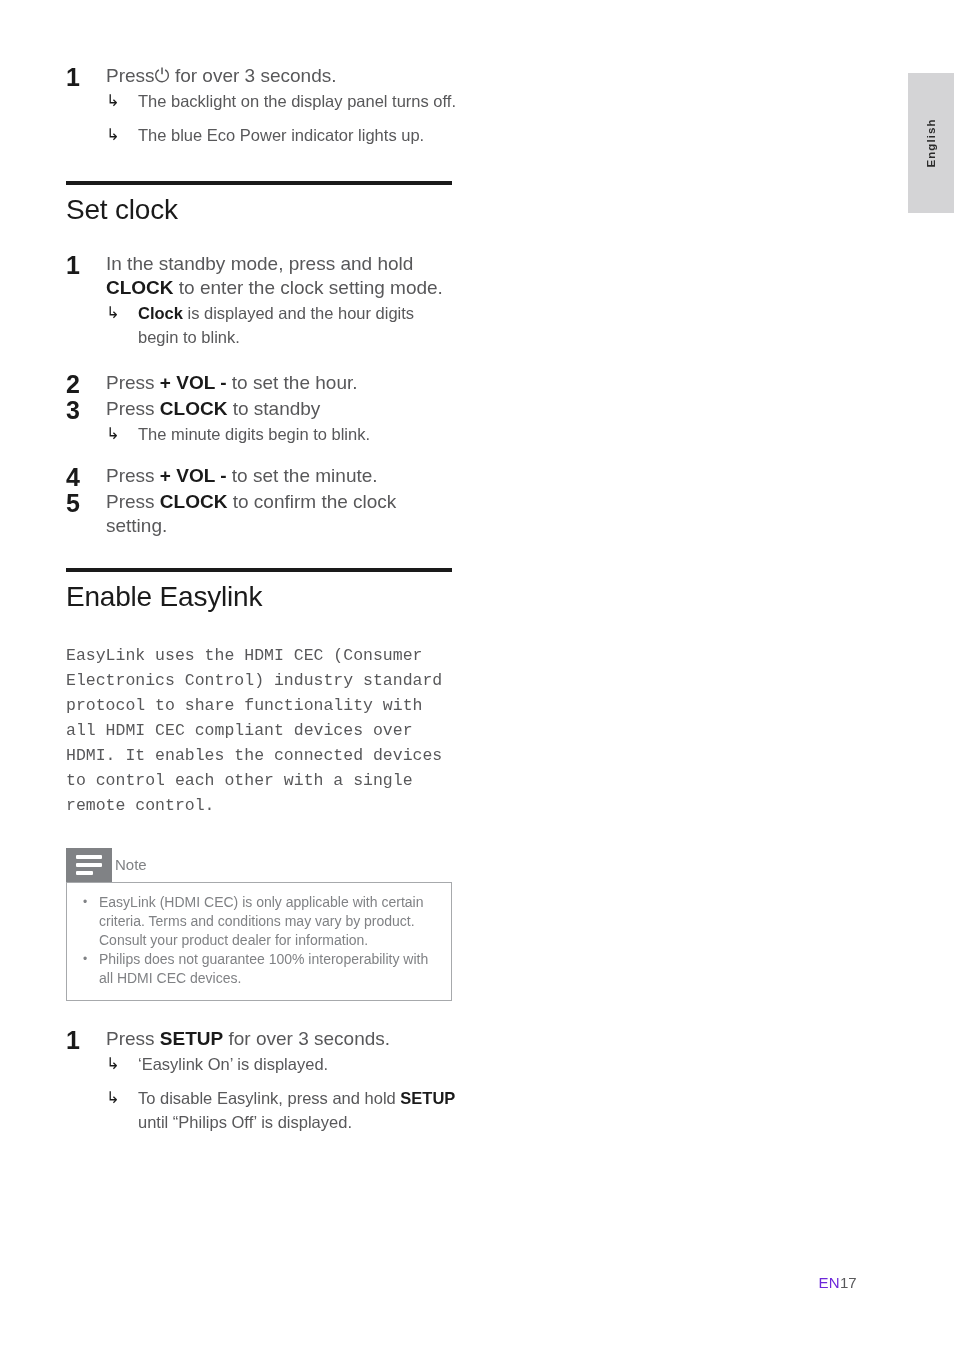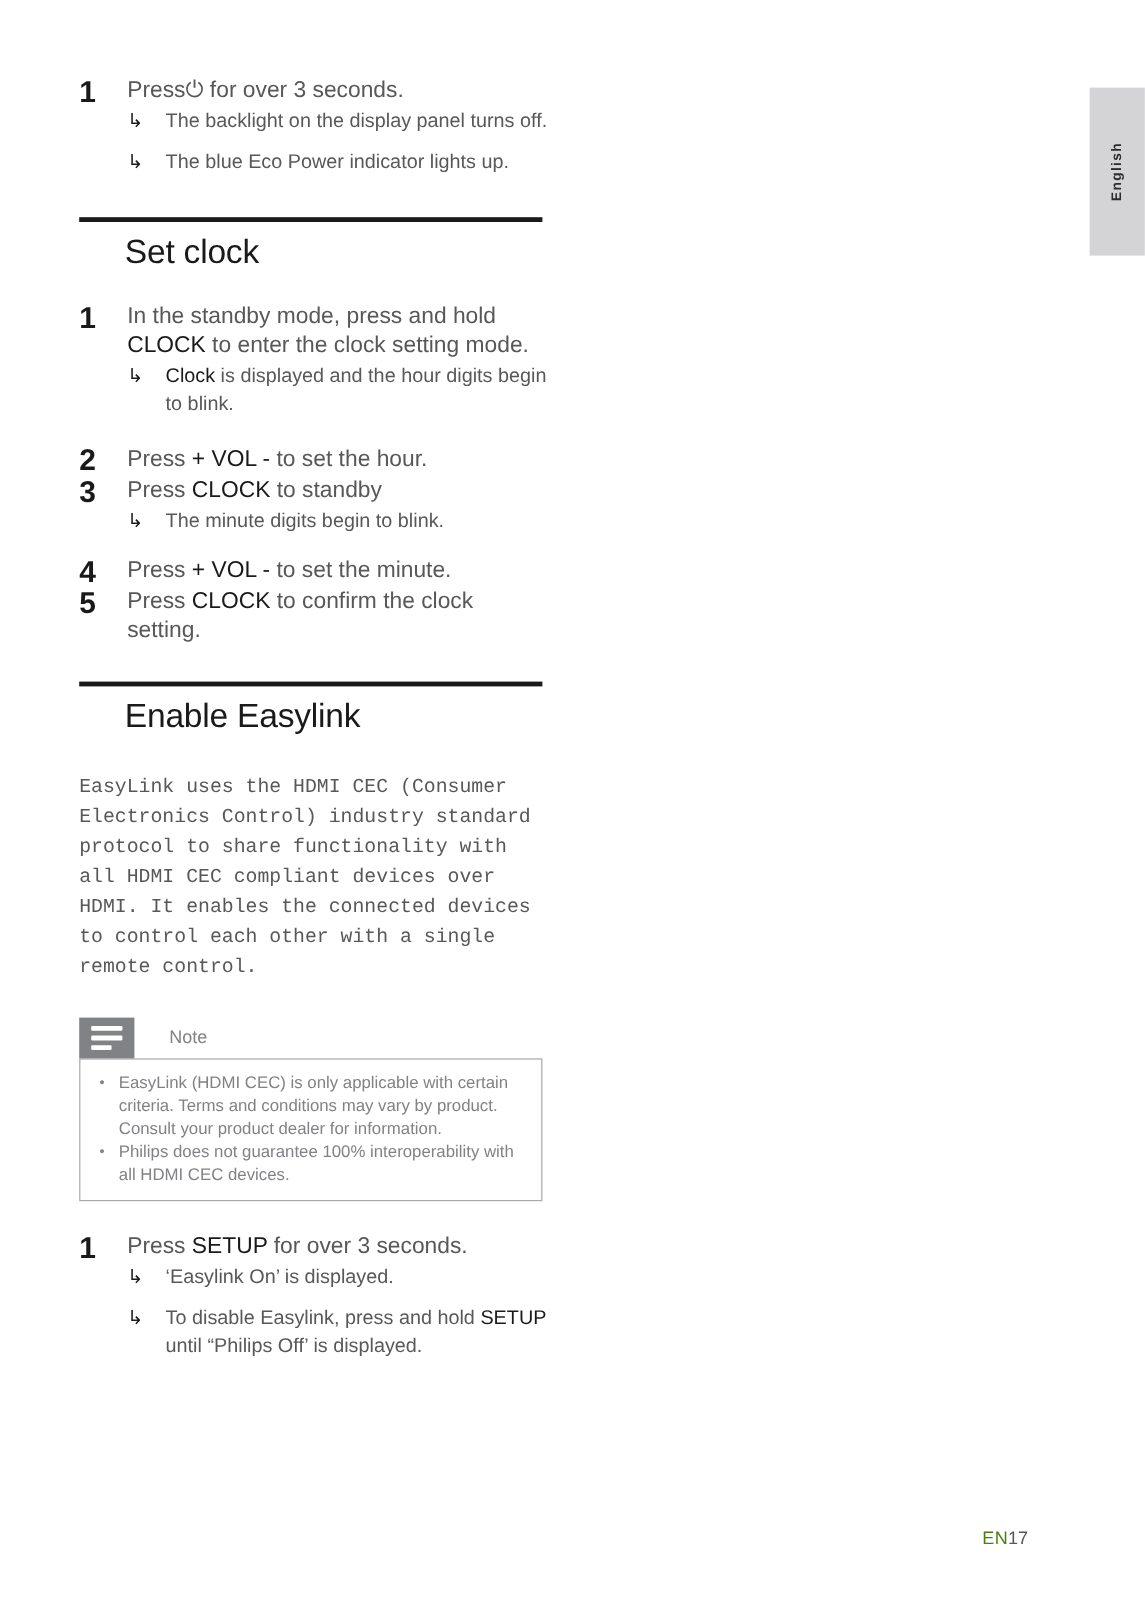--- a/index.html
+++ b/index.html
@@ -68,21 +68,21 @@
     flex: 1 1 auto;
   }
   .step-text {
     font-size: 19px;
     line-height: 24px;
     color: #58585a;
   }
   .step-text b,
   .sub-text b,
   .para b {
-    font-weight: normal;
+    font-weight: bold;
     color: #1a1a1a;
   }
 
   
   .sub {
     display: flex;
     align-items: flex-start;
     margin-top: 1px;
   }
   .sub-arrow {
@@ -105,21 +105,20 @@
     height: 4px;
     background: #1a1a1a;
     width: 386px;
   }
   .section-title {
     font-size: 28px;
     font-weight: normal;
     color: #1a1a1a;
     letter-spacing: -0.2px;
     line-height: 1.1;
-    margin-left: 38px;
   }
 
   .para {
     font-size: 16.5px;
     line-height: 25px;
     color: #58585a;
     font-family: Liberation Mono, monospace;
   }
 
   
@@ -146,21 +145,21 @@
     height: 4px;
     background: #ffffff;
     border-radius: 1px;
   }
   .note-icon i.b1 { width: 26px; }
   .note-icon i.b2 { width: 26px; }
   .note-icon i.b3 { width: 17px; margin-right: 9px; }
   .note-title {
     font-size: 15px;
     color: #808285;
-    padding-left: 29px;
+    padding-left: 3px;
   }
   .note-box {
     border: 1px solid #a7a9ac;
     border-top: 1px solid #a7a9ac;
     padding: 10px 12px 12px 12px;
     box-sizing: border-box;
   }
   .note-item {
     display: flex;
     align-items: flex-start;
@@ -185,21 +184,21 @@
   .footer {
     position: absolute;
     left: 0;
     top: 1274px;
     width: 886px;
     text-align: right;
     font-size: 15px;
     color: #58585a;
   }
   .footer .en {
-    color: #4d7c0f;
+    color: #6d28d9;
     letter-spacing: 0.3px;
   }
   .footer .pg {
     display: inline-block;
     width: 46px;
     text-align: left;
     color: #58585a;
   }
 
   .sp-18 { height: 18px; }

